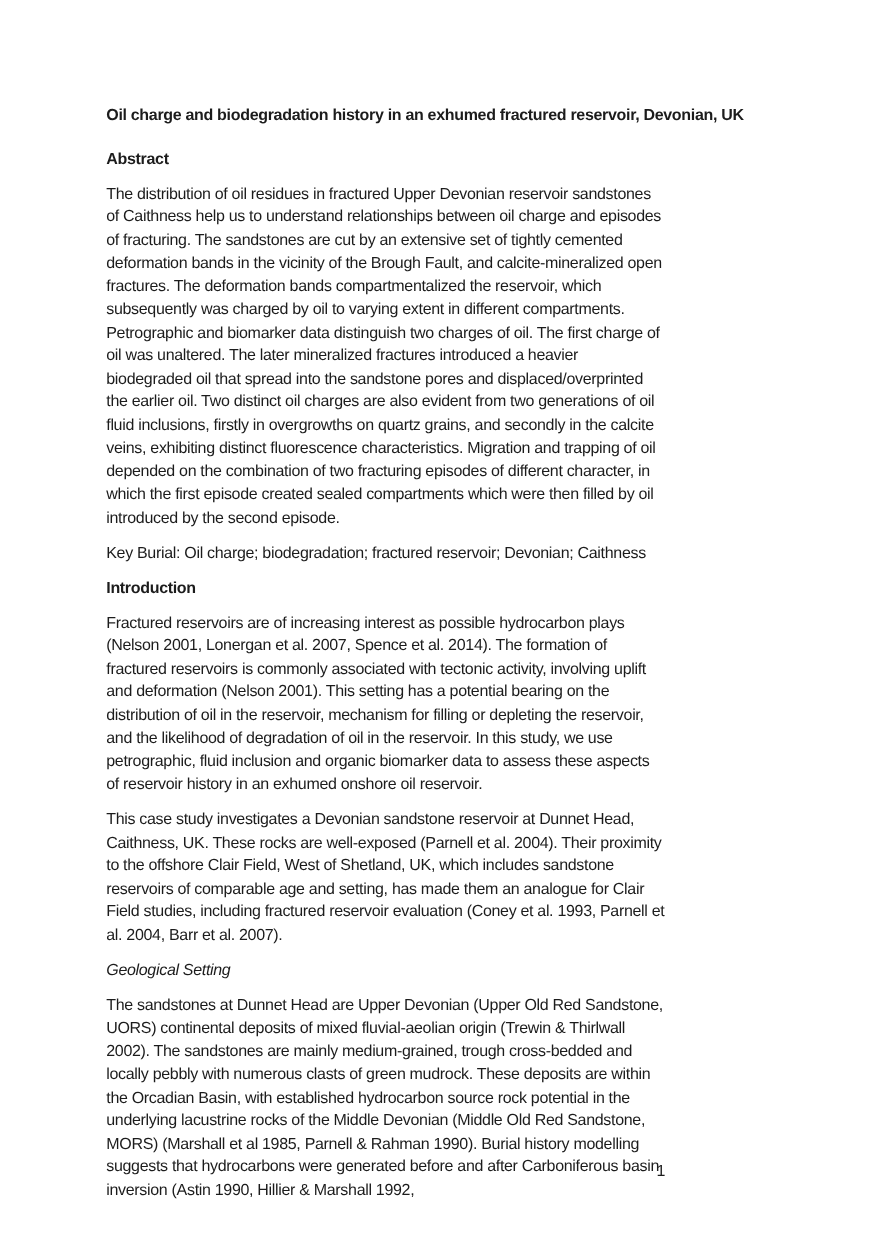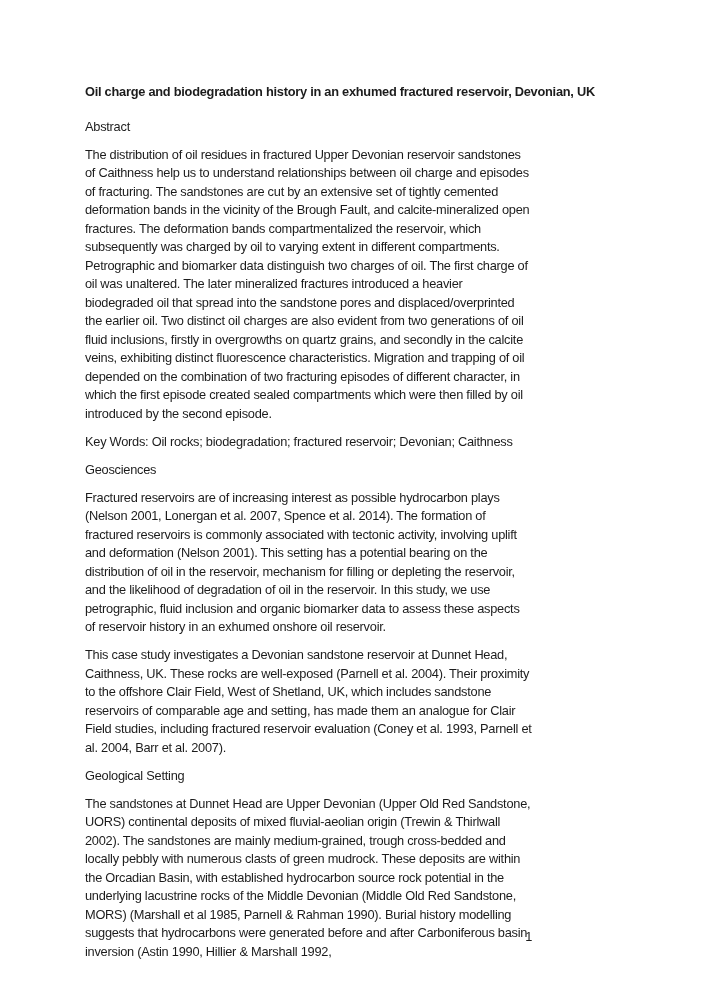--- a/index.html
+++ b/index.html
@@ -24,23 +24,24 @@
   }
   .page p {
     margin: 0 0 9.5px 0;
   }
   .doc-title {
     font-weight: bold;
     white-space: nowrap;
     margin-bottom: 16px !important;
   }
   .heading-bold {
-    font-weight: normal;
+    font-weight: bold;
   }
   .heading-italic {
+    font-style: italic;
   }
   .page-number {
     position: absolute;
     right: 84px;
     bottom: 54px;
     font-family: "Liberation Sans", sans-serif;
     font-size: 12.8px;
     color: #1c1c1c;
   }
 </style>
@@ -50,23 +51,23 @@
 <div class="page">
 
   <p class="doc-title">Oil charge and biodegradation history in an exhumed fractured reservoir, Devonian, UK</p>
 
 
 
   <p class="heading-bold">Abstract</p>
 
   <p>The distribution of oil residues in fractured Upper Devonian reservoir sandstones of Caithness help us to understand relationships between oil charge and episodes of fracturing. The sandstones are cut by an extensive set of tightly cemented deformation bands in the vicinity of the Brough Fault, and calcite-mineralized open fractures. The deformation bands compartmentalized the reservoir, which subsequently was charged by oil to varying extent in different compartments. Petrographic and biomarker data distinguish two charges of oil. The first charge of oil was unaltered. The later mineralized fractures introduced a heavier biodegraded oil that spread into the sandstone pores and displaced/overprinted the earlier oil. Two distinct oil charges are also evident from two generations of oil fluid inclusions, firstly in overgrowths on quartz grains, and secondly in the calcite veins, exhibiting distinct fluorescence characteristics. Migration and trapping of oil depended on the combination of two fracturing episodes of different character, in which the first episode created sealed compartments which were then filled by oil introduced by the second episode.</p>
 
-  <p>Key Words: Oil rocks; biodegradation; fractured reservoir; Devonian; Caithness</p>
+  <p>Key Burial: Oil charge; biodegradation; fractured reservoir; Devonian; Caithness</p>
 
-  <p class="heading-bold">Geosciences</p>
+  <p class="heading-bold">Introduction</p>
 
   <p>Fractured reservoirs are of increasing interest as possible hydrocarbon plays (Nelson 2001, Lonergan et al. 2007, Spence et al. 2014). The formation of fractured reservoirs is commonly associated with tectonic activity, involving uplift and deformation (Nelson 2001). This setting has a potential bearing on the distribution of oil in the reservoir, mechanism for filling or depleting the reservoir, and the likelihood of degradation of oil in the reservoir. In this study, we use petrographic, fluid inclusion and organic biomarker data to assess these aspects of reservoir history in an exhumed onshore oil reservoir.</p>
 
   <p>This case study investigates a Devonian sandstone reservoir at Dunnet Head, Caithness, UK. These rocks are well-exposed (Parnell et al. 2004). Their proximity to the offshore Clair Field, West of Shetland, UK, which includes sandstone reservoirs of comparable age and setting, has made them an analogue for Clair Field studies, including fractured reservoir evaluation (Coney et al. 1993, Parnell et al. 2004, Barr et al. 2007).</p>
 
   <p class="heading-italic">Geological Setting</p>
 
   <p>The sandstones at Dunnet Head are Upper Devonian (Upper Old Red Sandstone, UORS) continental deposits of mixed fluvial-aeolian origin (Trewin &amp; Thirlwall 2002). The sandstones are mainly medium-grained, trough cross-bedded and locally pebbly with numerous clasts of green mudrock. These deposits are within the Orcadian Basin, with established hydrocarbon source rock potential in the underlying lacustrine rocks of the Middle Devonian (Middle Old Red Sandstone, MORS) (Marshall et al 1985, Parnell &amp; Rahman 1990). Burial history modelling suggests that hydrocarbons were generated before and after Carboniferous basin inversion (Astin 1990, Hillier &amp; Marshall 1992,</p>
 
   <div class="page-number">1</div>

